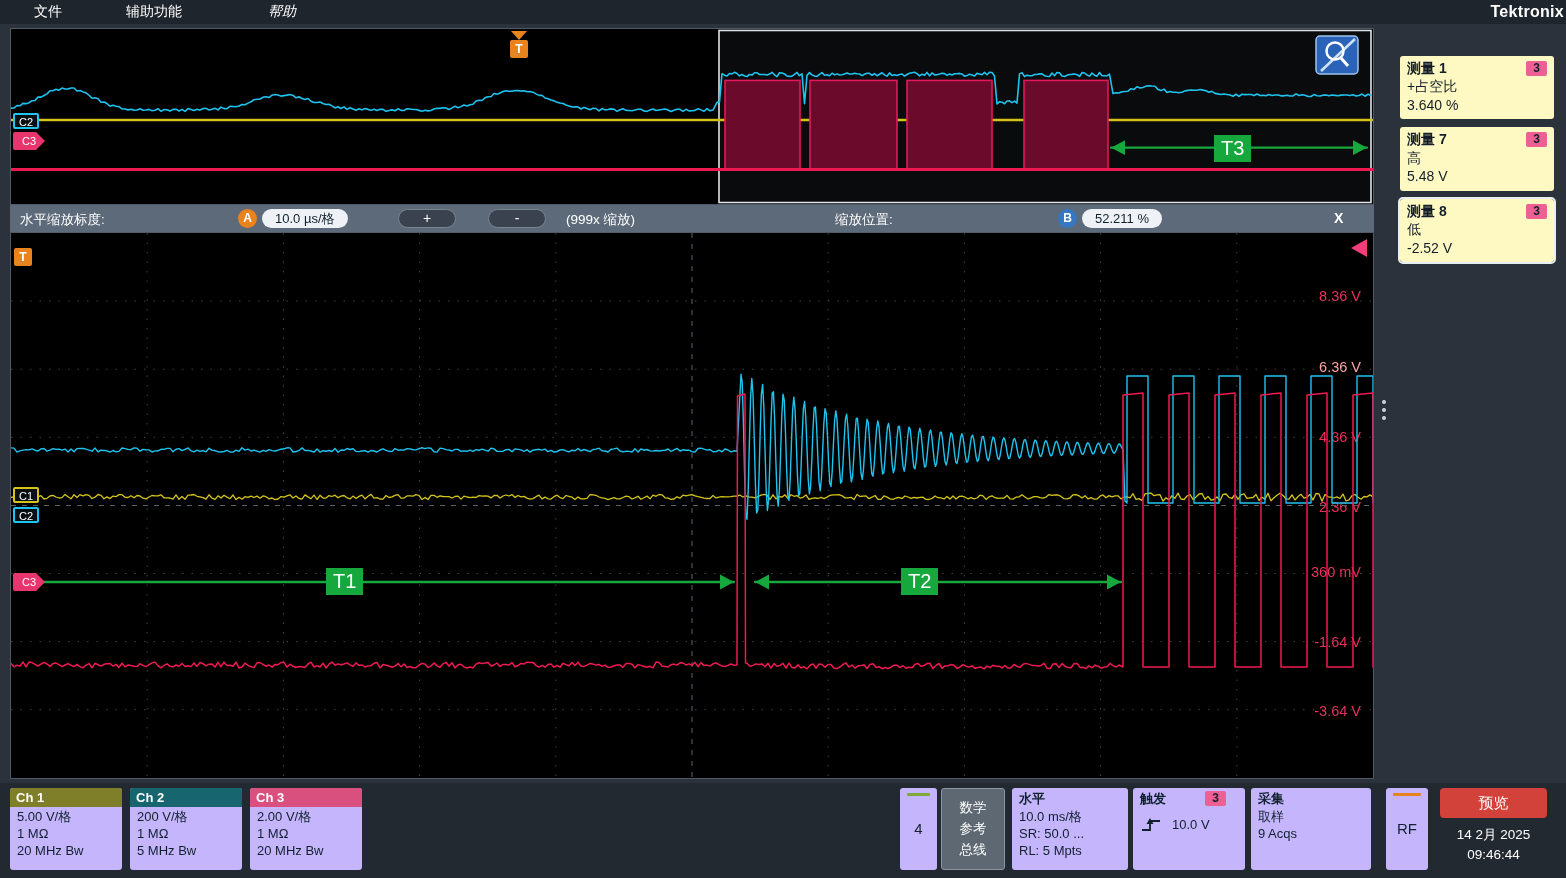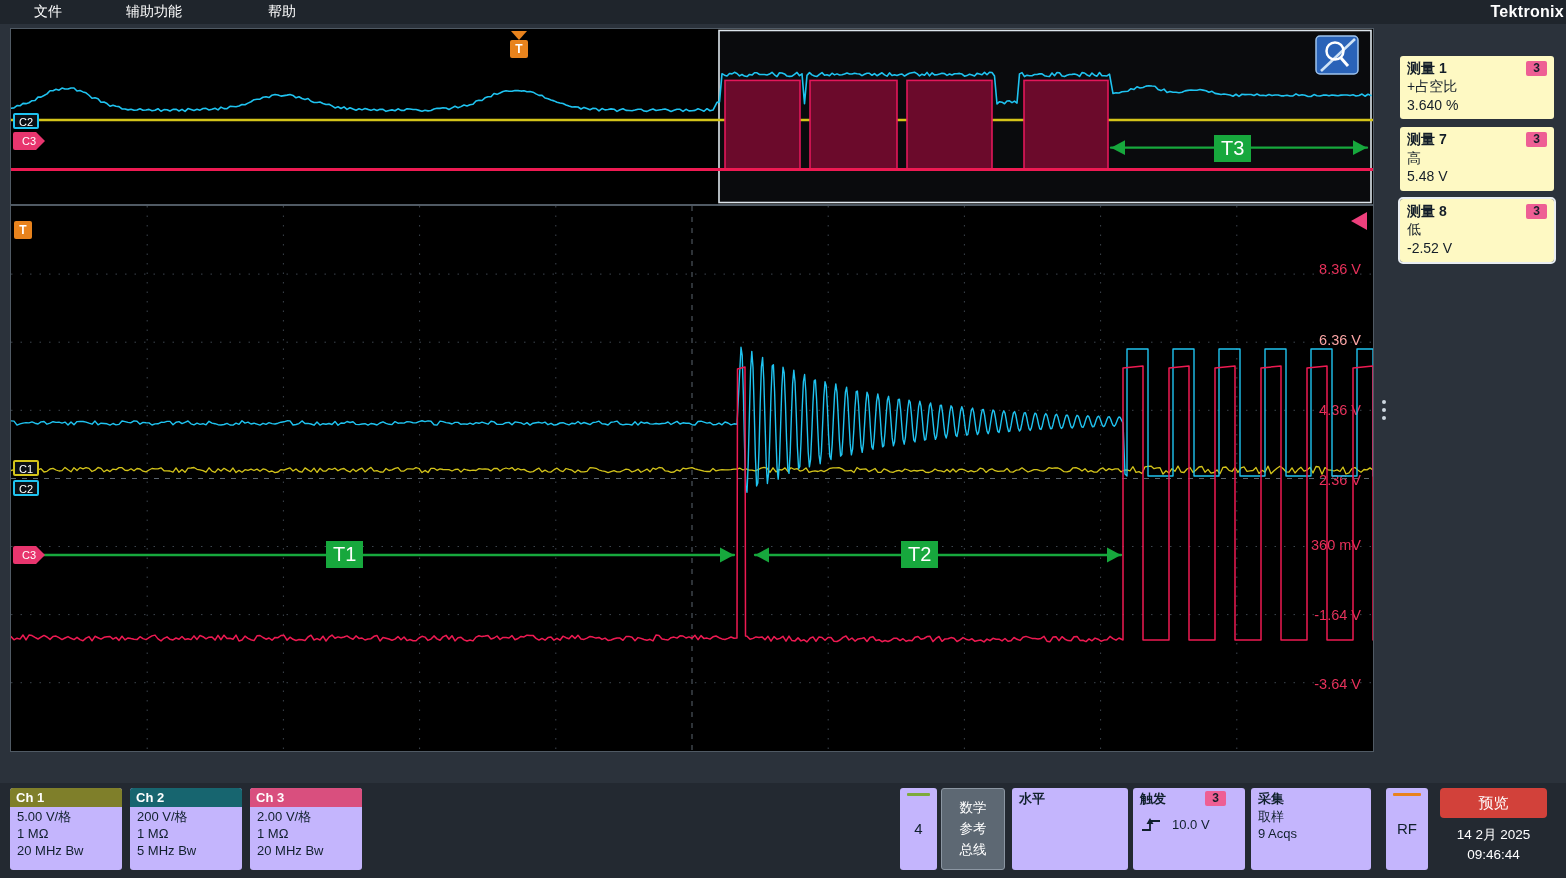--- a/index.html
+++ b/index.html
@@ -3,21 +3,21 @@
 <meta charset="utf-8">
 <style>
   *{box-sizing:border-box;}
   html,body{margin:0;padding:0;}
   body{width:1566px;height:878px;background:#2b323b;font-family:"Liberation Sans",sans-serif;color:#fff;overflow:hidden;position:relative;}
 
   
   .menubar{height:24px;background:#1f252c;display:flex;align-items:center;font-size:14px;}
   .menu-item{margin-left:34px;cursor:default;}
   .menu-item:nth-child(2){margin-left:64px;}
-  .menu-item:nth-child(3){margin-left:86px;}
+  .menu-item:nth-child(3){margin-left:86px;font-style:italic;}
   .brand{margin-left:auto;margin-right:2px;font-size:16px;font-weight:bold;letter-spacing:.3px;}
 
   
   .content{display:flex;align-items:stretch;height:759px;}
   .left-col{width:1364px;margin-left:10px;}
   .panel{position:relative;background:#000;border:1px solid #505a64;}
   .overview{height:177px;margin-top:4px;}
   .zoombar{position:relative;height:27px;background:#5c6a79;}
   .main-display{height:547px;}
   svg.wave{position:absolute;inset:0;width:100%;height:100%;z-index:2;}
@@ -123,20 +123,32 @@
       <div class="magnifier">
         <svg width="44" height="40" viewBox="0 0 44 40">
           <rect x="1" y="1" width="42" height="38" rx="4" fill="#2a63b8" stroke="#9fc4ec" stroke-width="1.5"></rect>
           <line x1="40" y1="4" x2="6" y2="36" stroke="#cfe3f6" stroke-width="2.5"></line>
           <circle cx="20" cy="16" r="8.5" fill="none" stroke="#ffffff" stroke-width="2.5"></circle>
           <line x1="26" y1="23" x2="33" y2="31" stroke="#ffffff" stroke-width="3"></line>
         </svg>
       </div>
     </div>
 
+    <div class="zoombar">
+      <span class="zb-label" style="left:10px">水平缩放标度:</span>
+      <span class="knob a" style="left:228px">A</span>
+      <span class="pill" style="left:252px">10.0 µs/格</span>
+      <span class="btn-pill" style="left:388px">+</span>
+      <span class="btn-pill" style="left:478px">-</span>
+      <span class="zb-label" style="left:556px">(999x 缩放)</span>
+      <span class="zb-label" style="left:825px">缩放位置:</span>
+      <span class="knob b" style="left:1048px">B</span>
+      <span class="pill" style="left:1072px">52.211 %</span>
+      <span class="zb-close" style="left:1318px">X</span>
+    </div>
 
     <div class="panel main-display">
       <div class="vlabels">
         <span style="color: rgb(232, 49, 91);">8.36 V</span>
         <span style="color: #fca5a5;">6.36 V</span>
         <span style="color: rgb(232, 49, 91);">4.36 V</span>
         <span style="color: rgb(232, 49, 91);">2.36 V</span>
         <span style="color: rgb(232, 49, 91);">360 mV</span>
         <span style="color: rgb(232, 49, 91);">-1.64 V</span>
         <span style="color: rgb(232, 49, 91);">-3.64 V</span>
@@ -247,20 +259,25 @@
   </div>
 
   <div class="mathbtn" style="left:941px;width:64px">
     <div>数学</div>
     <div>参考</div>
     <div>总线</div>
   </div>
 
   <div class="fcard" style="left:1012px;width:116px">
     <div class="hdr">水平</div>
+    <div class="body">
+      <div>10.0 ms/格</div>
+      <div>SR: 50.0 ...</div>
+      <div>RL: 5 Mpts</div>
+    </div>
   </div>
 
   <div class="fcard" style="left:1133px;width:112px">
     <div class="hdr row">
       <span>触发</span>
       <span class="badge" style="background: rgb(238, 95, 148);">3</span>
     </div>
     <div class="body trig-row">
       <svg width="22" height="16" viewBox="0 0 22 16">
         <path d="M2 13 H10 V4 H20" stroke="#10202c" stroke-width="1.8" fill="none"></path>

